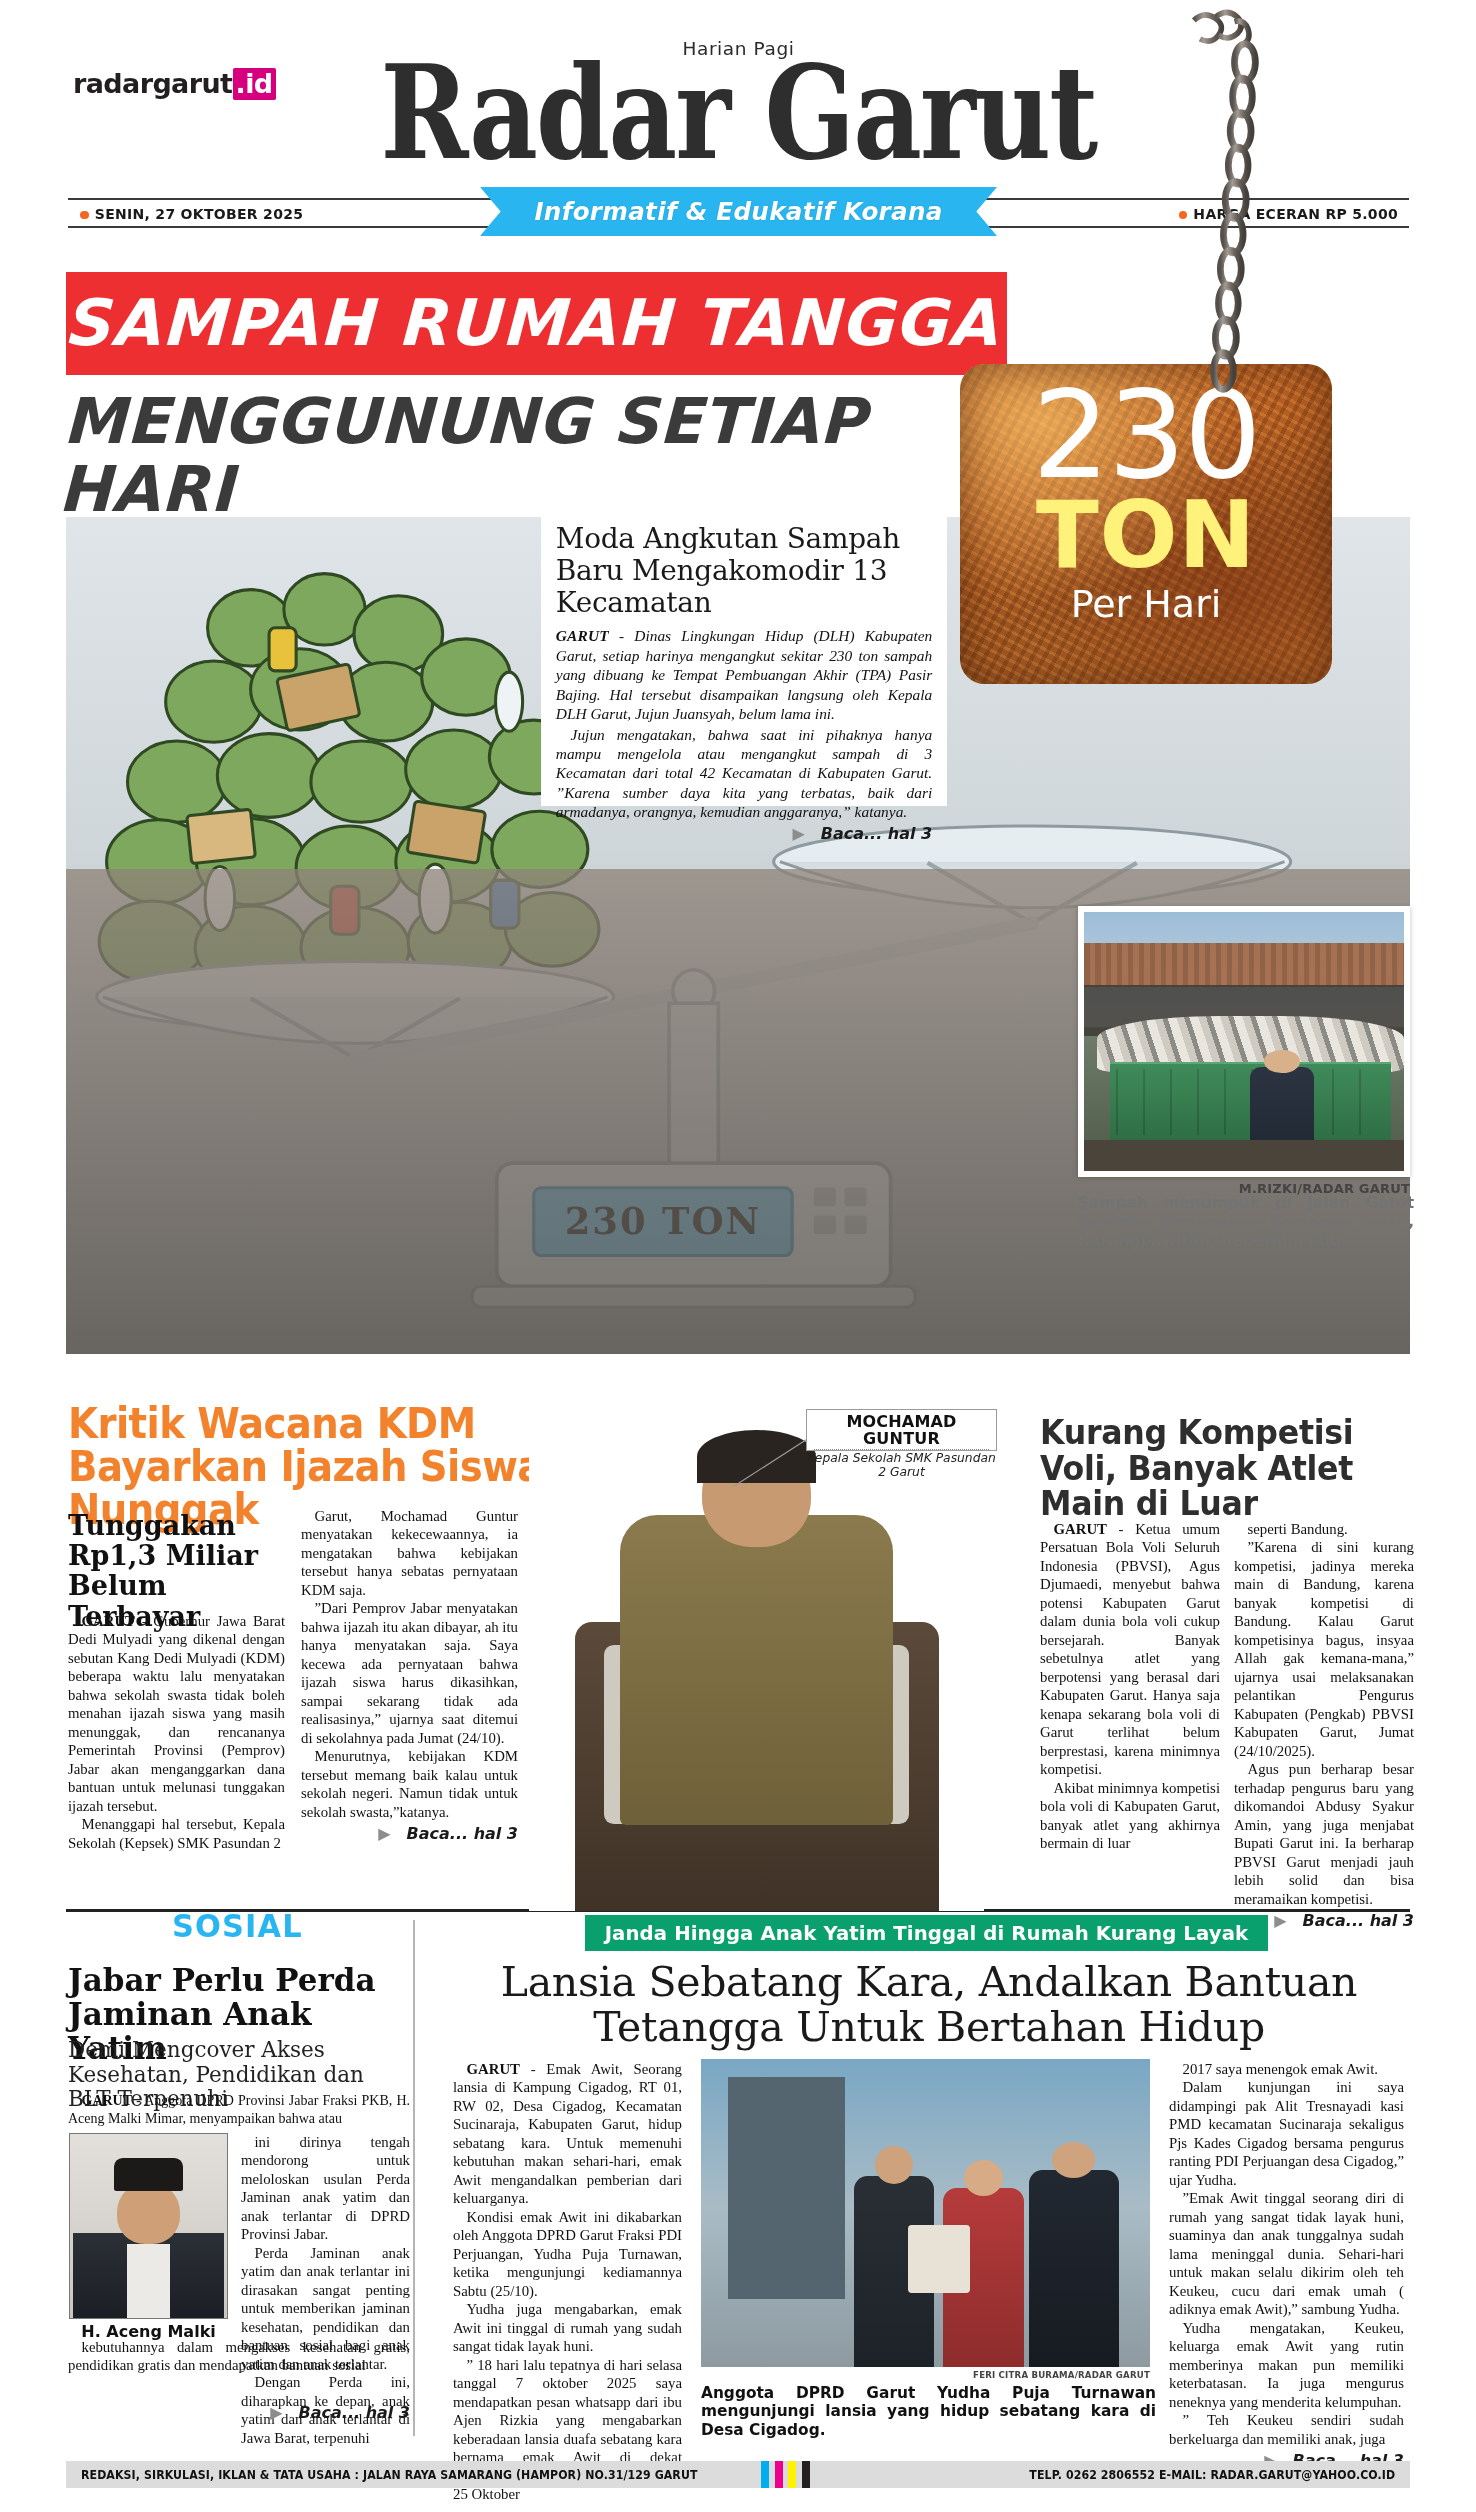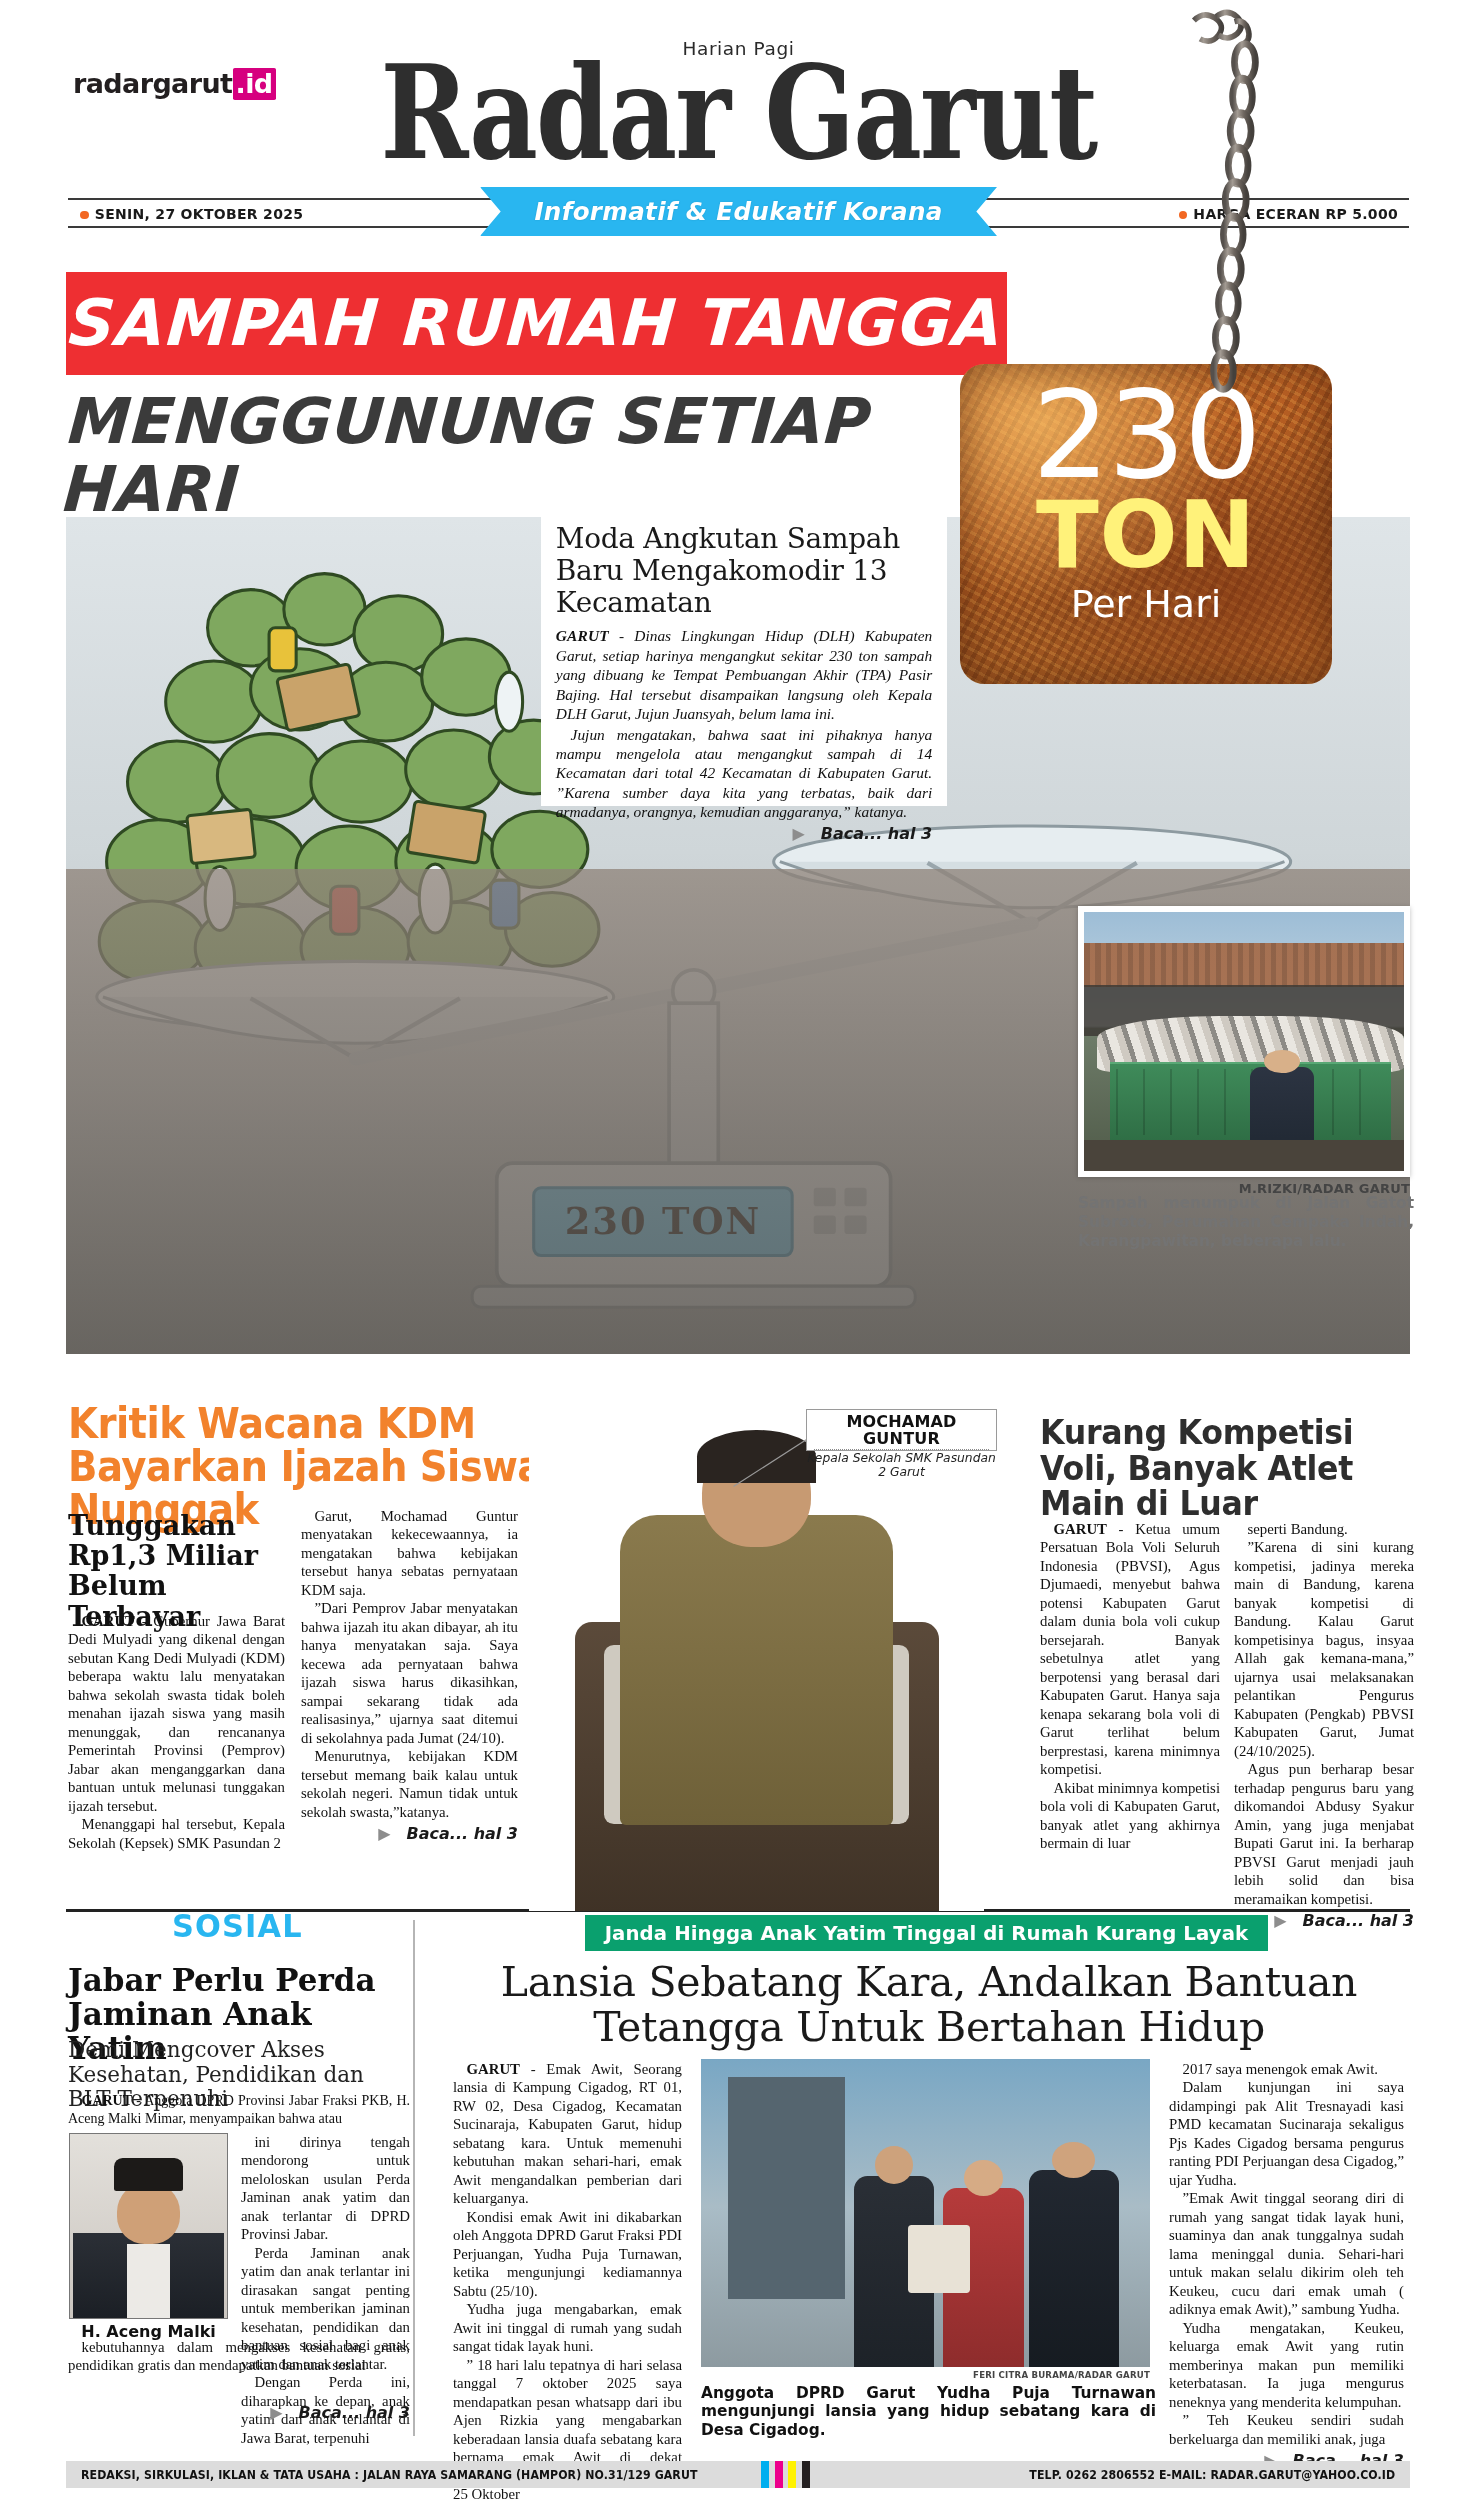--- a/index.html
+++ b/index.html
@@ -480,21 +480,21 @@
         </g>
         <rect x="660" y="1250" width="720" height="34" rx="14" fill="#c6cfd4" stroke="#8d9aa0" stroke-width="5"></rect>
       </g>
       <polygon points="1660,830 1700,850 1660,870" fill="#e23b28"></polygon>
     </svg>
   </div>
 
   <div class="lead-box">
     <h2>Moda Angkutan Sampah Baru Mengakomodir 13 Kecamatan</h2>
     <p class="first"><b>GARUT</b><span> - Dinas Lingkungan Hidup (DLH) Kabupaten Garut, setiap harinya mengangkut sekitar 230 ton sampah yang dibuang ke Tempat Pembuangan Akhir (TPA) Pasir Bajing. Hal tersebut disampaikan langsung oleh Kepala DLH Garut, Jujun Juansyah, belum lama ini.</span></p>
-    <p>Jujun mengatakan, bahwa saat ini pihaknya hanya mampu mengelola atau mengangkut sampah di 14 Kecamatan dari total 42 Kecamatan di Kabupaten Garut. ”Karena sumber daya kita yang terbatas, baik dari armadanya, orangnya, kemudian anggaranya,” katanya.</p>
+    <p>Jujun mengatakan, bahwa saat ini pihaknya hanya mampu mengelola atau mengangkut sampah di 3 Kecamatan dari total 42 Kecamatan di Kabupaten Garut. ”Karena sumber daya kita yang terbatas, baik dari armadanya, orangnya, kemudian anggaranya,” katanya.</p>
     <div class="baca"><span class="tri">▶</span><span>Baca... hal 3</span></div>
   </div>
 
   <div class="truck-photo">
     <div class="sky"></div>
     <div class="roof"></div>
     <div class="wall"></div>
     <div class="pile"></div>
     <div class="bin"></div>
     <div class="worker"></div>

